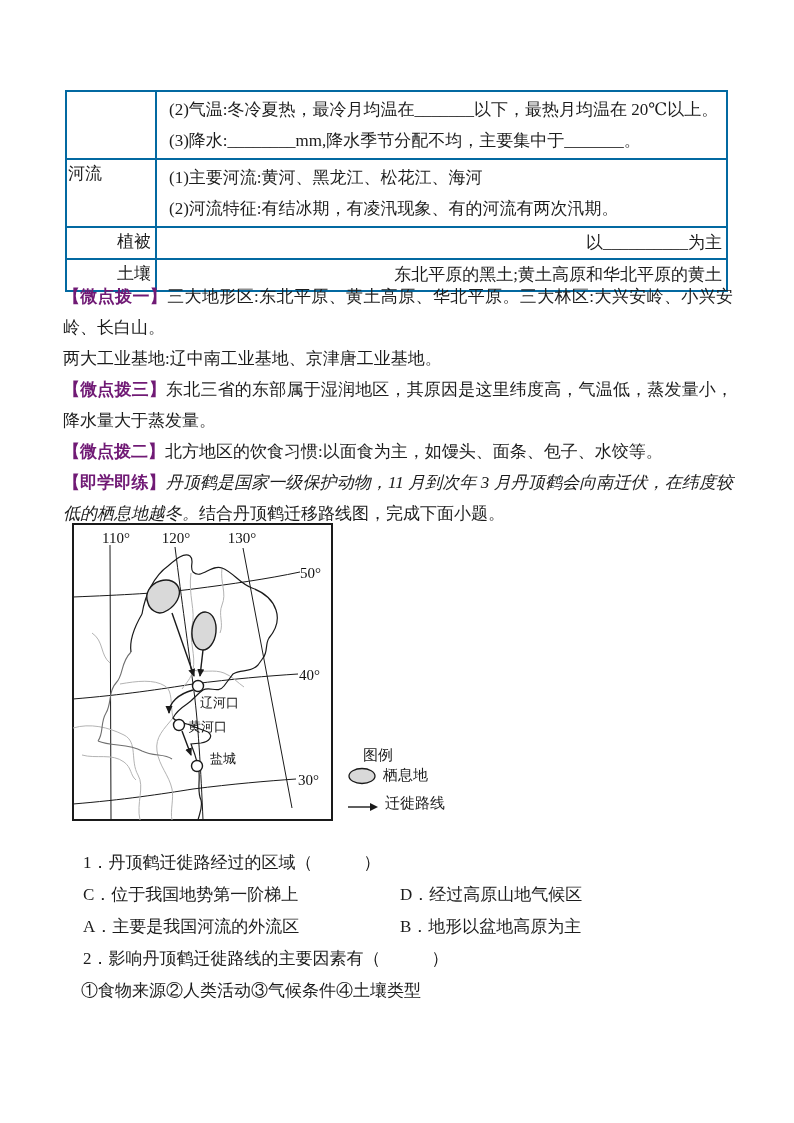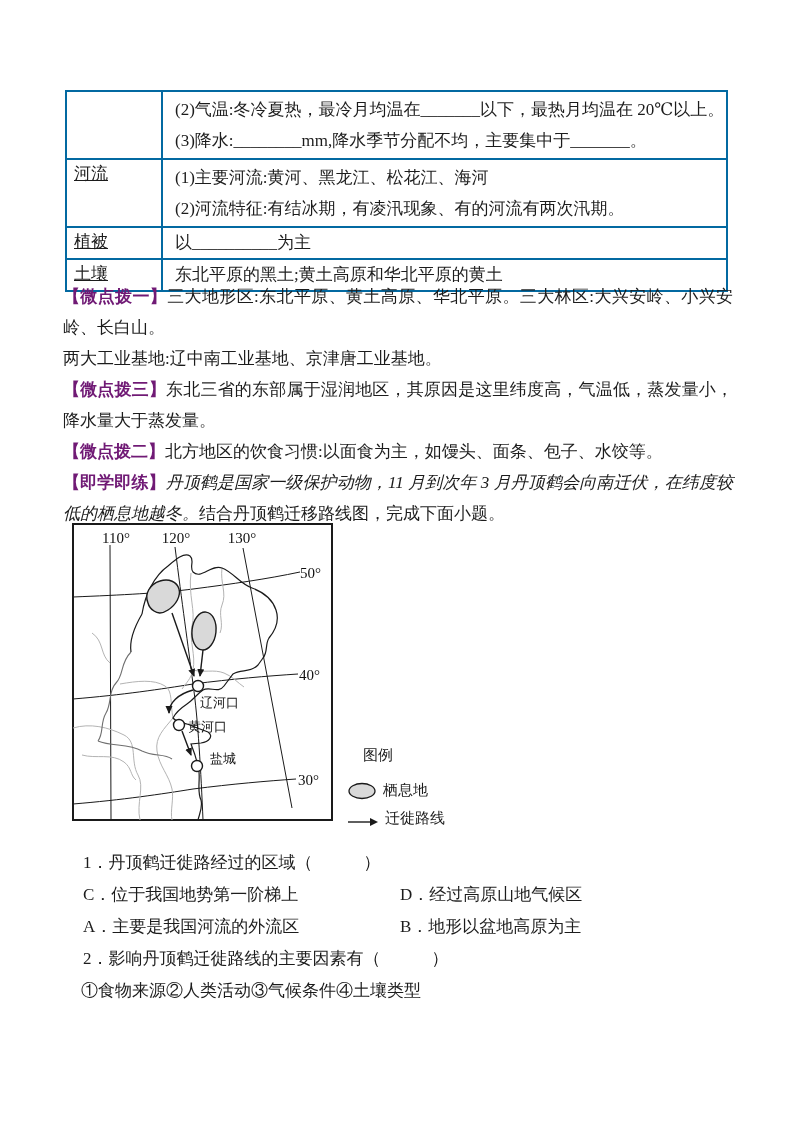--- a/index.html
+++ b/index.html
@@ -4,37 +4,37 @@
 <style>
   html,body{margin:0;padding:0;background:#ffffff;}
   .page{
     position:relative;width:794px;height:1123px;background:#ffffff;overflow:hidden;
     font-family:"Liberation Serif","DejaVu Serif",serif;
     color:#1c1c1c;font-size:17px;
   }
   
   table.study{position:absolute;left:65px;top:90px;width:663px;border-collapse:collapse;table-layout:fixed;}
   table.study td{border:2px solid #0369a1;vertical-align:top;padding:2px 4px 2px 12px;}
-  table.study td.lab{width:83px;padding-left:7px;text-decoration:underline;}
+  table.study td.lab{width:83px;padding-left:1px;}
   table.study .cline{line-height:31px;white-space:nowrap;}
-  table.study tr.single td{height:26px;}
+  table.study tr.single td{height:26px;text-align:right;}
   table.study tr.single .cline{line-height:26px;}
   
   .notes{position:absolute;left:63px;top:281px;width:670px;line-height:31px;text-align:justify;}
   .notes p{margin:0;}
   .tag{color:#701a75;font-weight:bold;}
   .kai{font-style:italic;}
   
   .map-wrap{position:absolute;left:63px;top:523px;width:670px;height:300px;}
   .map-svg{position:absolute;left:9px;top:0;}
   .map-svg text{font-family:"Liberation Serif","DejaVu Serif",serif;fill:#111;}
   .lonlat{font-size:15px;}
   .place{font-size:13px;}
   .legend{position:absolute;left:284px;top:222px;width:160px;font-size:15px;line-height:20px;}
-  .legend-title{margin-left:16px;margin-bottom:15px;}
+  .legend-title{margin-left:16px;margin-bottom:0;}
   .legend-row{display:flex;align-items:flex-end;margin-bottom:8px;}
   .legend-row svg{margin-right:6px;flex:0 0 auto;}
   
   .questions{position:absolute;left:63px;top:847px;width:670px;}
   .qline{position:relative;height:32px;line-height:32px;white-space:nowrap;margin-left:18px;}
   .qnum{padding-left:2px;}
   .optB{position:absolute;left:319px;top:0;}
 </style>
 </head>
 <body>

